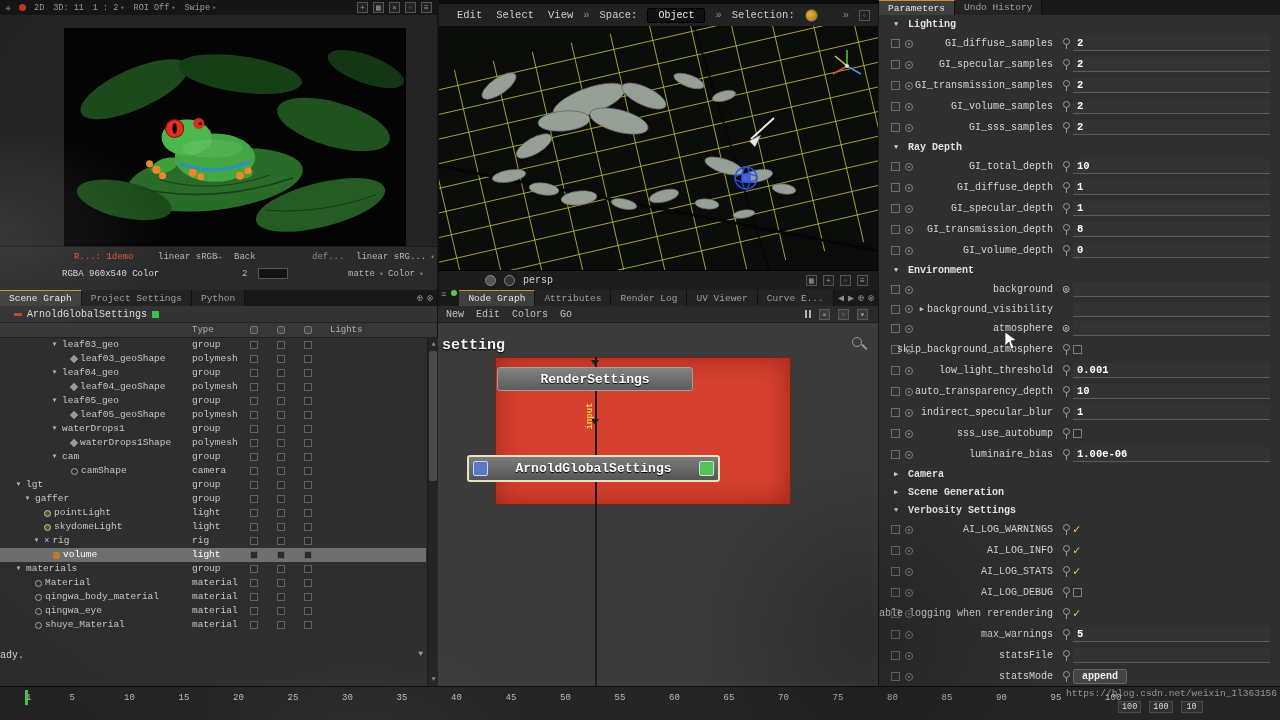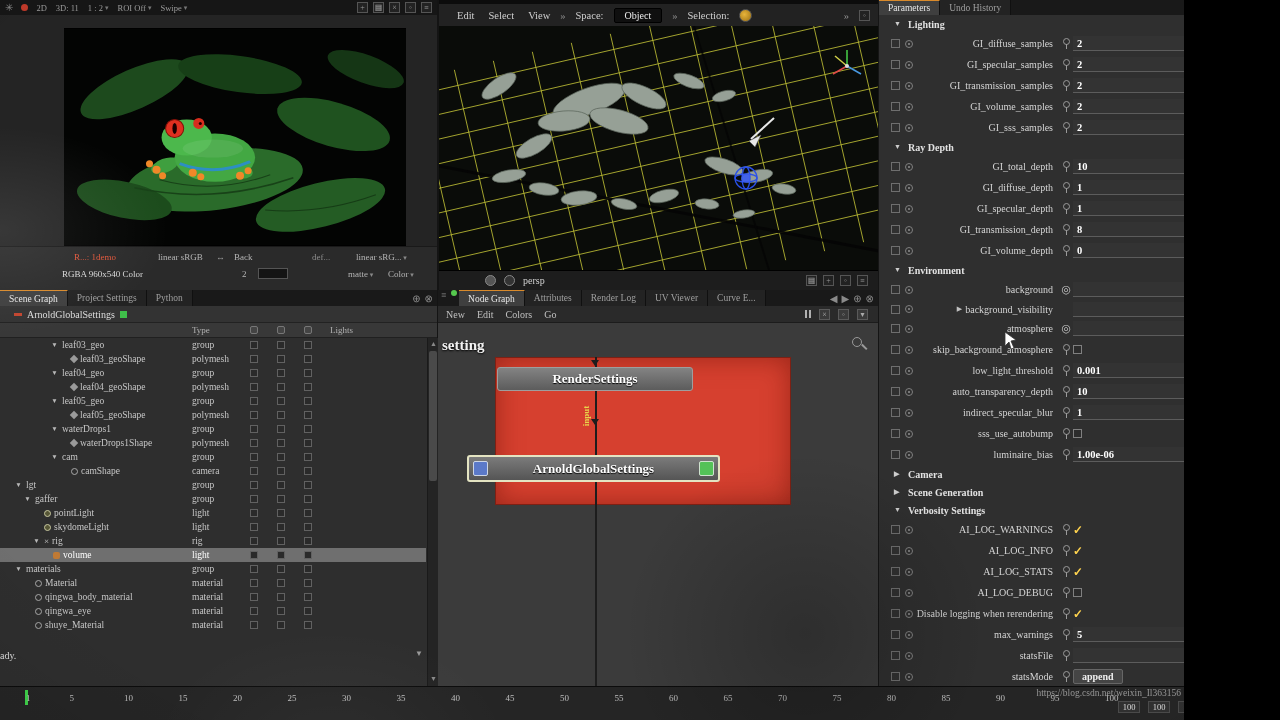--- a/index.html
+++ b/index.html
@@ -1,18 +1,18 @@
 <!DOCTYPE html>
 <html><head>
 <meta charset="utf-8">
 <style>
 *{box-sizing:border-box;margin:0;padding:0}
 body{background:#000}
-.screen{position:relative;width:1184px;height:720px;background:#2f2f2f;overflow:hidden;
-  font-family:Liberation Serif, serif;color:#c8c8c8;font-size:10px}
+.screen{position:relative;width:1280px;height:720px;background:#2f2f2f;overflow:hidden;
+  font-family:Liberation Mono, monospace;color:#c8c8c8;font-size:10px}
 .panel{position:absolute}
 
 
 #monitor-panel{left:0;top:0;width:438px;height:290px;background:#242424;border-right:1px solid #141414}
 .monitor-toolbar{position:absolute;left:0;top:0;width:100%;height:15px;background:#161616;display:flex;align-items:center;gap:8px;padding:0 5px;font-size:8.5px;color:#9a9a9a}
 .tbi{display:flex;align-items:center;gap:2px;white-space:nowrap;cursor:default}
 .caret{font-size:7px;color:#777}
 .tb-right{margin-left:auto;display:flex;gap:5px}
 .tb-sq{width:11px;height:11px;border:1px solid #555;color:#999;font-size:8px;display:flex;align-items:center;justify-content:center;background:#222}
 .red-dot{width:7px;height:7px;border-radius:50%;background:#c03a2a}

